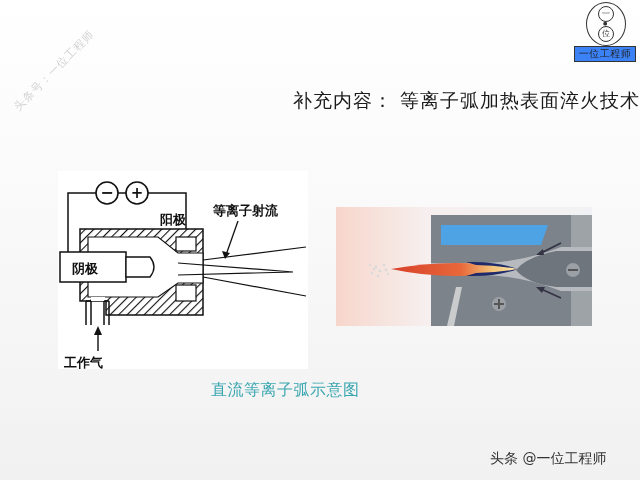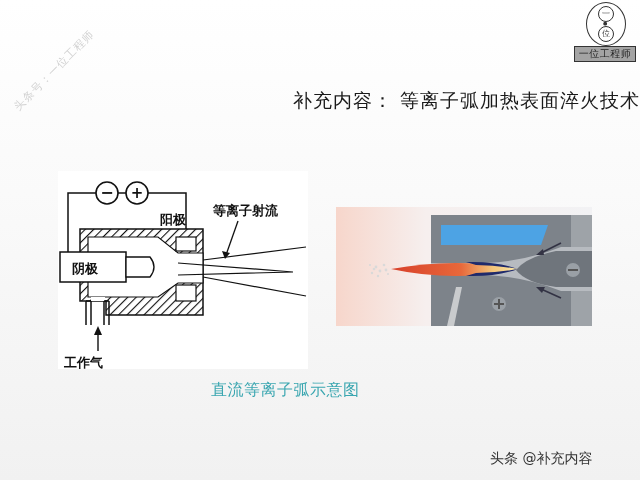--- a/index.html
+++ b/index.html
@@ -21,21 +21,21 @@
   }
   .logo .c1, .logo .c2 {
     position:absolute; left:11px; width:14px; height:14px;
     border:1px solid #333; border-radius:50%; font-size:8px; line-height:14px;
     text-align:center; color:#333;
   }
   .logo .c1 { top:3px; } .logo .c2 { top:23px; }
   .logo .dot { position:absolute; left:16px; top:17px; font-size:5px; color:#333; }
   .logo .label {
     position:absolute; left:0; top:44px; width:60px; height:14px;
-    border:1.5px solid #333; background:#a3a3a3; font-family:"DejaVu Serif", serif;
+    border:1.5px solid #333; background:#3b82f6; font-family:"DejaVu Serif", serif;
     font-size:10px; line-height:14px; text-align:center; color:#222; letter-spacing:0.5px;
   }
   .title {
     position:absolute; left:0; width:640px; top:88px; text-align:right;
     font-family:"DejaVu Serif", serif; font-size:19px; color:#1a1a1a; letter-spacing:1px;
   }
   .fig-left {
     position:absolute; left:58px; top:171px; width:250px; height:198px; background:#fff;
   }
   .fig-right {
@@ -171,13 +171,13 @@
     <polygon points="120,80 126,80 118,119 111,119" fill="#c9cbcd"></polygon>
 
     <circle cx="163" cy="97" r="7" fill="#9aa0a6"></circle>
     <rect x="158" y="96" width="10" height="2" fill="#555"></rect>
     <rect x="162" y="92" width="2" height="10" fill="#555"></rect>
   </svg>
 </div>
 
 <div class="caption">直流等离子弧示意图</div>
 
-<div class="footer">头条 @补充内容</div>
+<div class="footer">头条 @一位工程师</div>
 
 </body></html>

